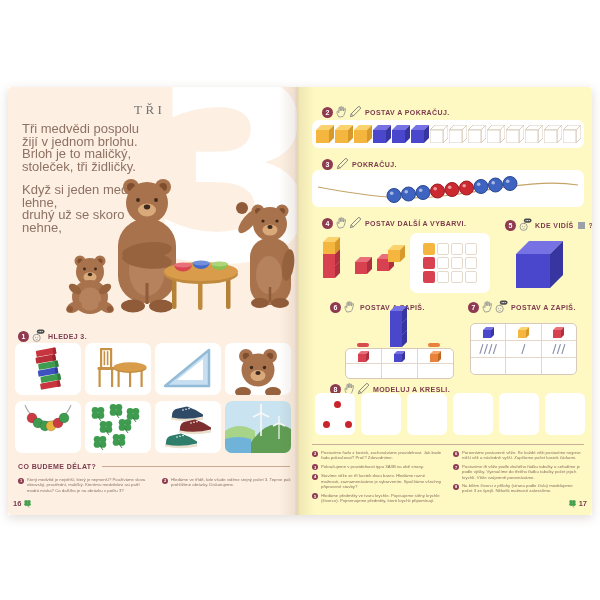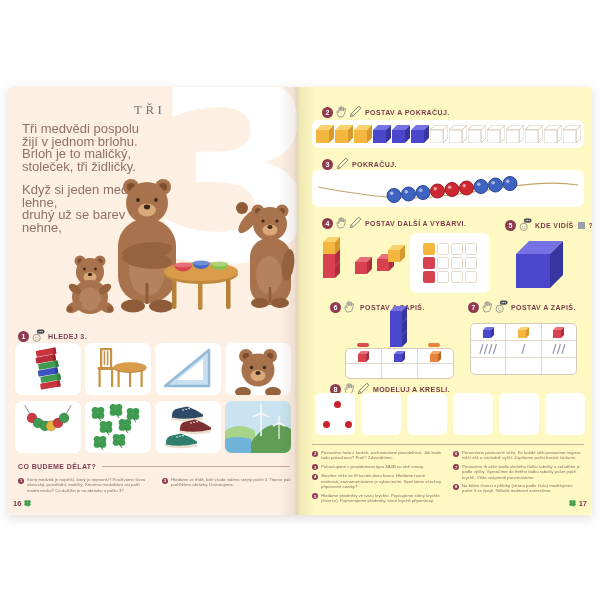--- a/index.html
+++ b/index.html
@@ -68,21 +68,21 @@
 
     <div class="poem">
       <div class="stanza">
             <div>Tři medvědi pospolu</div>
             <div>žijí v jednom brlohu.</div>
             <div>Brloh je to maličký,</div>
             <div>stoleček, tři židličky.</div>
           </div>
       <div class="stanza">
             <div>Když si jeden medvěd lehne,</div>
-            <div>druhý už se barev nehne,</div>
+            <div>druhý už se skoro nehne,</div>
           </div>
     </div>
 
     <svg class="bears" width="235" height="140" viewBox="0 0 235 140">
       <g>
         <circle cx="71" cy="12" r="8" fill="#A8724C"></circle>
             <circle cx="103" cy="12" r="8" fill="#A8724C"></circle>
         <circle cx="71" cy="12" r="4" fill="#7E4E2F"></circle>
             <circle cx="103" cy="12" r="4" fill="#7E4E2F"></circle>
         <circle cx="87" cy="28" r="21" fill="#A8724C"></circle>

